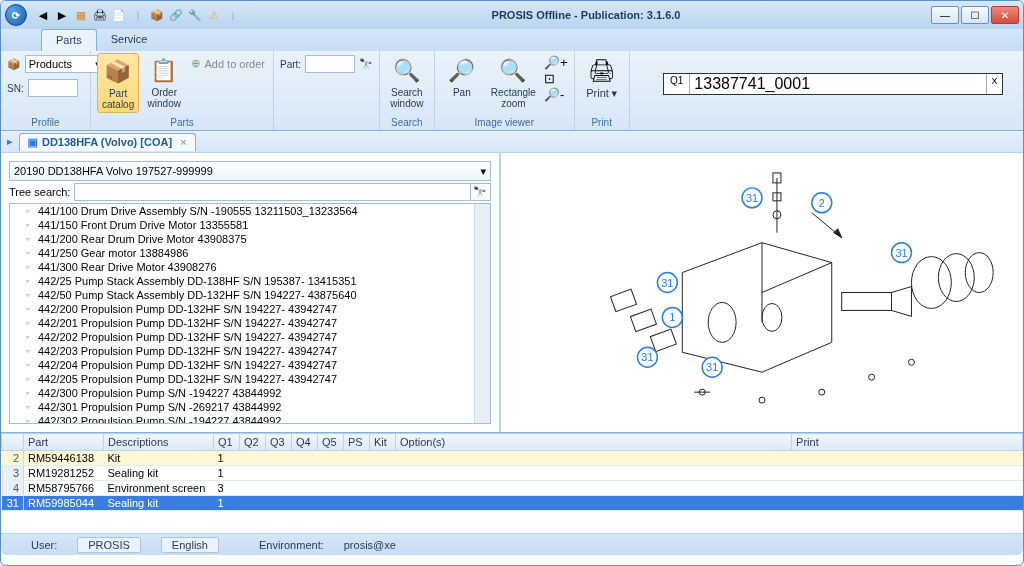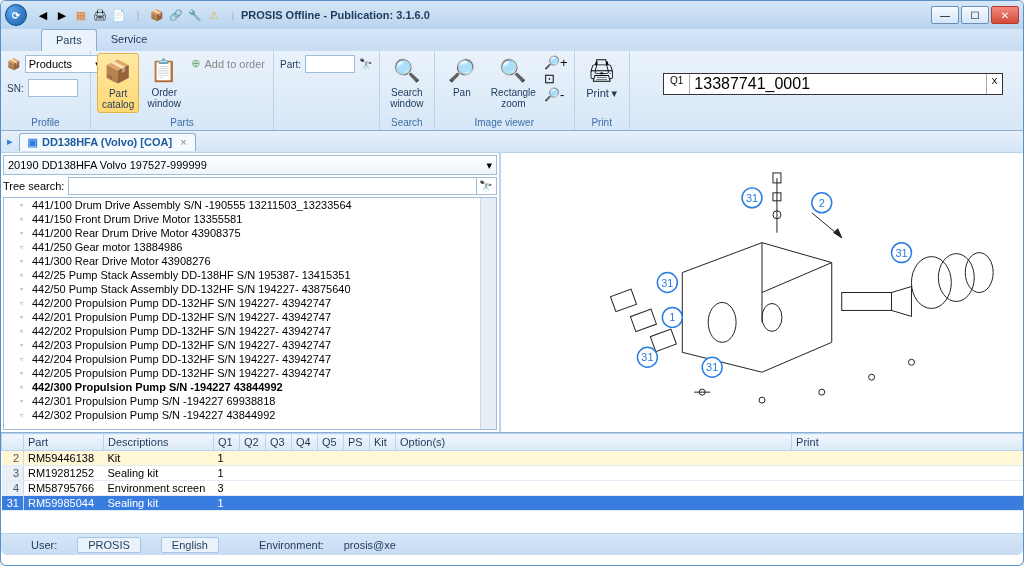--- a/index.html
+++ b/index.html
@@ -3,21 +3,21 @@
 <meta charset="utf-8">
 <style>
 * { box-sizing: border-box; margin: 0; padding: 0; font-family: "Segoe UI", Tahoma, sans-serif; font-size: 11px; }
 body { background: #fff; width: 1024px; height: 566px; overflow: hidden; border: 1px solid #5b8fc7; border-radius: 6px; box-shadow: 0 0 8px rgba(0,0,0,0.3); }
 
 
 .titlebar { height: 28px; background: linear-gradient(#d7e7f7, #b8d4ee); display: flex; align-items: center; padding: 0 4px; border-radius: 6px 6px 0 0; }
 .app-icon { width: 22px; height: 22px; background: radial-gradient(circle at 30% 30%, #5aa3e8, #1a5fa8); border-radius: 50%; border: 1px solid #0d4c8c; display: flex; align-items: center; justify-content: center; color: #fff; font-size: 10px; font-weight: bold; }
 .qat { display: flex; align-items: center; margin-left: 8px; gap: 3px; }
 .qat-btn { width: 16px; height: 16px; display: flex; align-items: center; justify-content: center; cursor: pointer; }
-.title-text { flex: 1; text-align: left; color: #1e395b; font-weight: bold; }
+.title-text { flex: 1; text-align: center; color: #1e395b; font-weight: bold; }
 .win-ctrl { display: flex; gap: 2px; }
 .win-btn { width: 28px; height: 18px; border: 1px solid #6b8fb5; border-radius: 2px; display: flex; align-items: center; justify-content: center; background: linear-gradient(#f5faff, #d5e6f8); cursor: pointer; font-size: 10px; }
 .win-close { background: linear-gradient(#f18a7e, #d44a3a); border-color: #b73a2b; color: #fff; }
 
 
 .ribbon-tabs { height: 22px; display: flex; padding-left: 40px; background: linear-gradient(#d5e6f8, #c7dbf2); }
 .tab { padding: 4px 14px; cursor: pointer; font-size: 11px; color: #1e395b; }
 .tab.active { background: #eaf2fb; border: 1px solid #8aaed6; border-bottom: none; border-radius: 3px 3px 0 0; }
 
 
@@ -41,29 +41,29 @@
 .qbox-wrap .xbtn { width: 16px; border-left: 1px solid #aaa; text-align: center; cursor: pointer; font-size: 9px; line-height: 14px; }
 
 
 .doc-tabs { height: 22px; background: linear-gradient(#e6eff9, #d5e6f8); display: flex; align-items: center; padding: 0 6px; border-bottom: 1px solid #b8d4ee; }
 .doc-tab { background: #f5faff; border: 1px solid #8aaed6; border-bottom: none; padding: 2px 8px; border-radius: 3px 3px 0 0; display: flex; align-items: center; gap: 4px; color: #1e5a9c; font-weight: bold; font-size: 11px; }
 .doc-tab .cube { color: #2a7de1; }
 .doc-tab .close { color: #888; cursor: pointer; font-weight: normal; margin-left: 4px; }
 
 
 .main { display: flex; height: 280px; border-bottom: 1px solid #8aaed6; }
-.left-pane { width: 500px; border-right: 2px solid #b8d4ee; display: flex; flex-direction: column; padding: 2px; }
+.left-pane { width: 500px; border-right: 2px solid #b8d4ee; display: flex; flex-direction: column; padding: 8px; }
 .model-combo { height: 20px; border: 1px solid #a0bdd9; background: linear-gradient(#fff,#eef5fc); display: flex; align-items: center; padding: 0 4px; font-size: 11px; justify-content: space-between; }
 .tree-search { display: flex; align-items: center; margin-top: 2px; }
 .tree-search label { font-size: 11px; margin-right: 4px; }
 .tree-search input { flex: 1; height: 18px; border: 1px solid #a0bdd9; padding: 0 3px; }
 .tree-search .bino { width: 20px; height: 18px; border: 1px solid #a0bdd9; border-left: none; display: flex; align-items: center; justify-content: center; }
 .tree { flex: 1; border: 1px solid #a0bdd9; margin-top: 2px; overflow-y: auto; background: #fff; position: relative; }
 .tree-item { padding: 0 4px 0 28px; font-size: 11px; line-height: 14px; white-space: nowrap; cursor: pointer; }
-.tree-item.bold { font-weight: bold; }
+.tree-item.bold { font-weight: normal; }
 .tree-item::before { content: "▫"; position: absolute; left: 16px; color: #888; font-size: 9px; }
 .scrollbar-v { position: absolute; right: 0; top: 0; bottom: 0; width: 16px; background: #e8eef6; border-left: 1px solid #cbd9ea; }
 
 .right-pane { flex: 1; background: #fff; display: flex; align-items: center; justify-content: center; position: relative; overflow: hidden; }
 .diagram { width: 100%; height: 100%; }
 
 
 .grid { height: 100px; overflow: hidden; }
 .grid table { width: 100%; border-collapse: collapse; }
 .grid th { background: linear-gradient(#f2f7fd,#dbe8f6); border: 1px solid #b8d4ee; padding: 2px 4px; text-align: left; font-weight: normal; font-size: 11px; color: #1e395b; }
@@ -238,21 +238,21 @@
         <div class="tree-item">441/300 Rear Drive Motor 43908276</div>
         <div class="tree-item">442/25 Pump Stack Assembly DD-138HF S/N 195387- 13415351</div>
         <div class="tree-item">442/50 Pump Stack Assembly DD-132HF S/N 194227- 43875640</div>
         <div class="tree-item">442/200 Propulsion Pump DD-132HF S/N 194227- 43942747</div>
         <div class="tree-item">442/201 Propulsion Pump DD-132HF S/N 194227- 43942747</div>
         <div class="tree-item">442/202 Propulsion Pump DD-132HF S/N 194227- 43942747</div>
         <div class="tree-item">442/203 Propulsion Pump DD-132HF S/N 194227- 43942747</div>
         <div class="tree-item">442/204 Propulsion Pump DD-132HF S/N 194227- 43942747</div>
         <div class="tree-item">442/205 Propulsion Pump DD-132HF S/N 194227- 43942747</div>
         <div class="tree-item bold">442/300 Propulsion Pump S/N -194227 43844992</div>
-        <div class="tree-item">442/301 Propulsion Pump S/N -194227 69938818</div>
+        <div class="tree-item">442/301 Propulsion Pump S/N -269217 43844992</div>
         <div class="tree-item">442/302 Propulsion Pump S/N -194227 43844992</div>
         <div class="scrollbar-v"></div>
     </div>
   </div>
   <div class="right-pane">
     <svg class="diagram" viewBox="0 0 520 280">
 
       <g stroke="#222" stroke-width="1" fill="none">
 
         <path d="M180 120 l80 -30 l70 20 l0 80 l-70 30 l-80 -20 z"></path>

